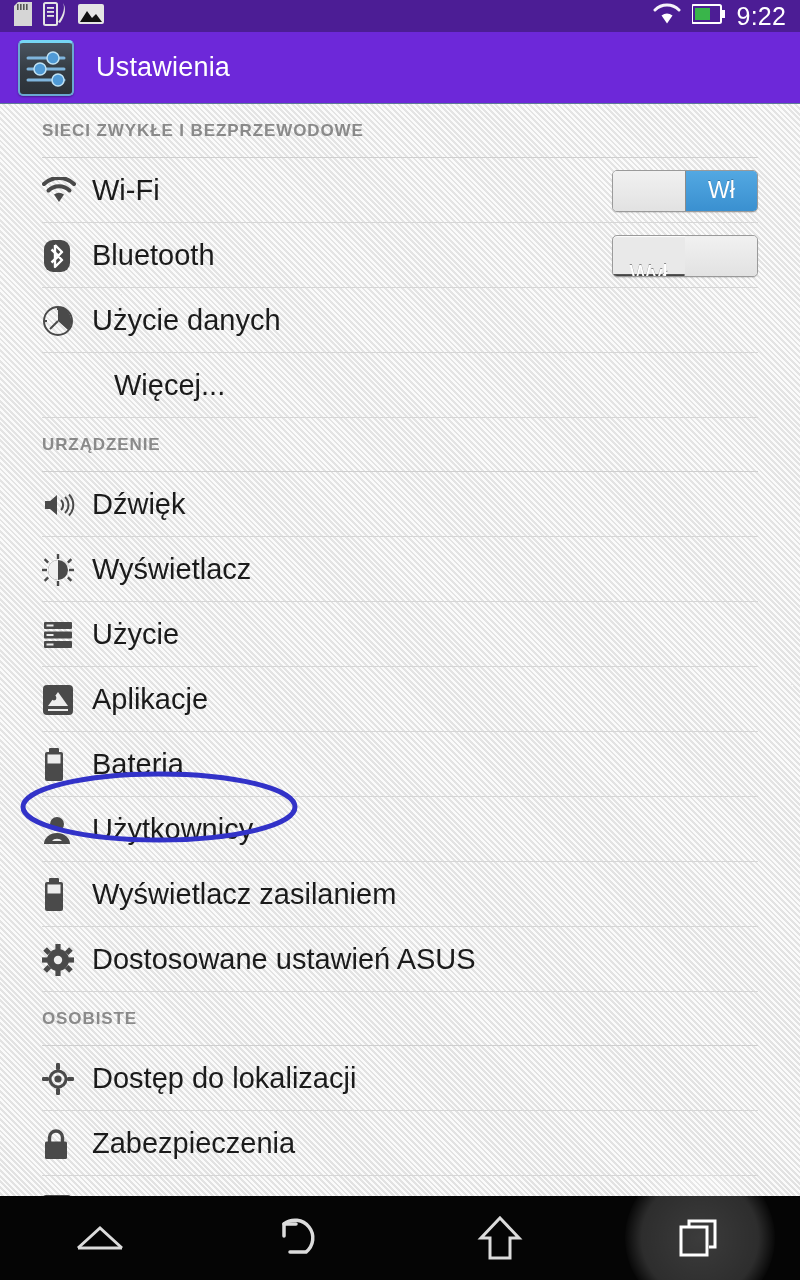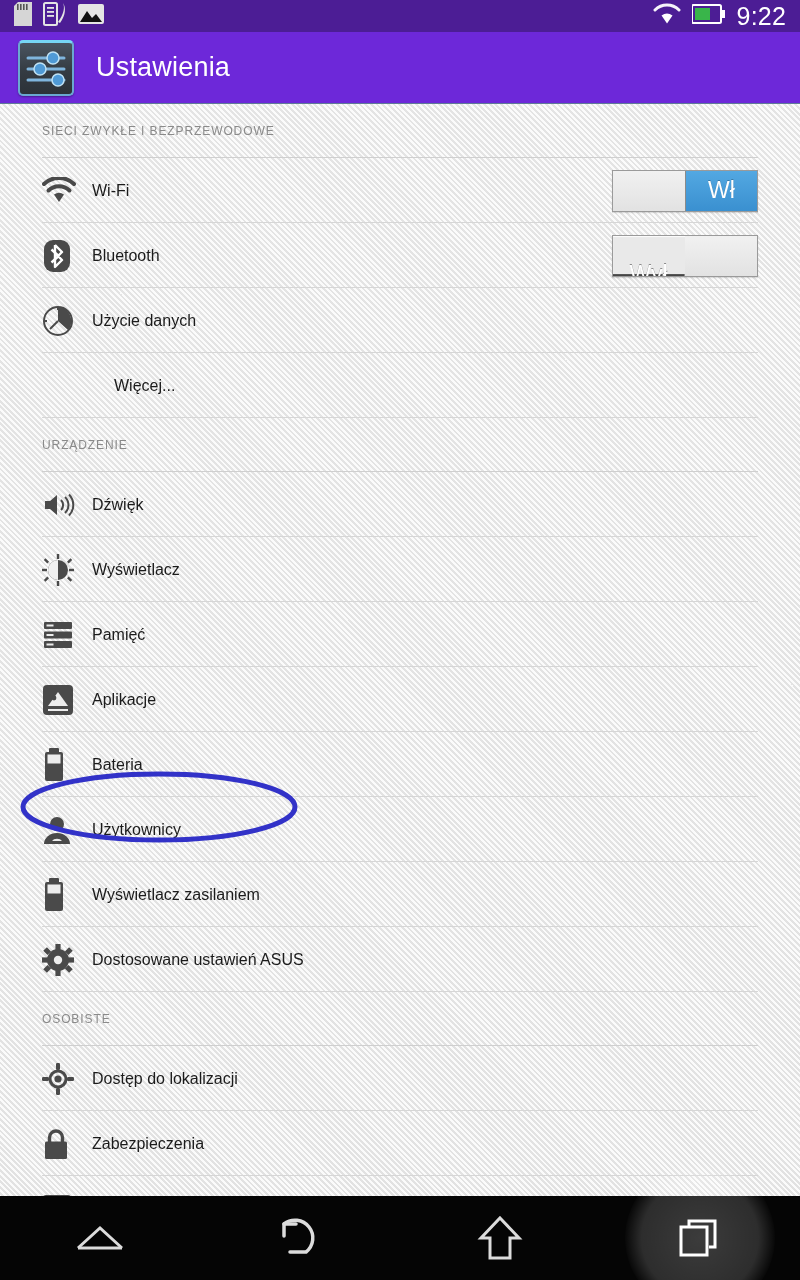--- a/index.html
+++ b/index.html
@@ -66,22 +66,22 @@
   }
 
   .section-header {
     height:54px;
     display:flex; align-items:center;
     padding-left:42px;
     position:relative;
   }
   .section-header .sh-label {
     color:#8a8a8a;
-    font-size:12px;
-    font-weight:normal;
+    font-size:17px;
+    font-weight:bold;
     letter-spacing:0.9px;
   }
   .section-header::after {
     content:"";
     position:absolute; left:42px; right:42px; bottom:0;
     height:1px; background:#cfcfcf;
   }
 
   .row {
     height:65px;
@@ -93,33 +93,33 @@
     content:"";
     position:absolute; left:42px; right:42px; bottom:0;
     height:1px; background:#d6d6d6;
   }
   .row .icon-slot {
     width:46px; flex:0 0 46px;
     display:flex; align-items:center; justify-content:flex-start;
   }
   .row .row-label {
     color:#1b1b1b;
-    font-size:16px;
+    font-size:29px;
     margin-left:4px;
     white-space:nowrap;
     text-align:center;
   }
   .row.no-icon .row-label { margin-left:72px; }
 
   
   .toggle {
     margin-left:auto;
     width:146px; height:42px;
     border:1px solid #9a9a9a;
-    border-radius:0;
+    border-radius:5px;
     display:flex;
     overflow:hidden;
     background:#e9e9e9;
     box-shadow:inset 0 1px 1px rgba(255,255,255,.9), 0 1px 1px rgba(0,0,0,.12);
   }
   .toggle .half {
     flex:1 1 50%;
     display:flex; align-items:center; justify-content:center;
     font-size:23px;
   }
@@ -329,21 +329,21 @@
     <span class="icon-slot">
       <svg width="32" height="28" viewBox="0 0 32 28">
         <rect x="2" y="1" width="28" height="7" rx="1" fill="#4a4a4a"></rect>
         <rect x="2" y="10.5" width="28" height="7" rx="1" fill="#4a4a4a"></rect>
         <rect x="2" y="20" width="28" height="7" rx="1" fill="#4a4a4a"></rect>
         <rect x="4.5" y="3.5" width="7" height="2" fill="#ededed"></rect>
         <rect x="4.5" y="13" width="7" height="2" fill="#ededed"></rect>
         <rect x="4.5" y="22.5" width="7" height="2" fill="#ededed"></rect>
       </svg>
     </span>
-    <span class="row-label">Pamięć</span>
+    <span class="row-label">Użycie</span>
   </div>
 
   <div class="row">
     <span class="icon-slot">
       <svg width="32" height="32" viewBox="0 0 32 32">
         <rect x="1" y="1" width="30" height="30" rx="4" fill="#4a4a4a"></rect>
         <path d="M6 22 L16 8 L26 22 Z" fill="#ededed"></path>
         <circle cx="12" cy="14" r="2.4" fill="#4a4a4a"></circle>
         <path d="M6 26 L26 26" stroke="#ededed" stroke-width="2"></path>
       </svg>

